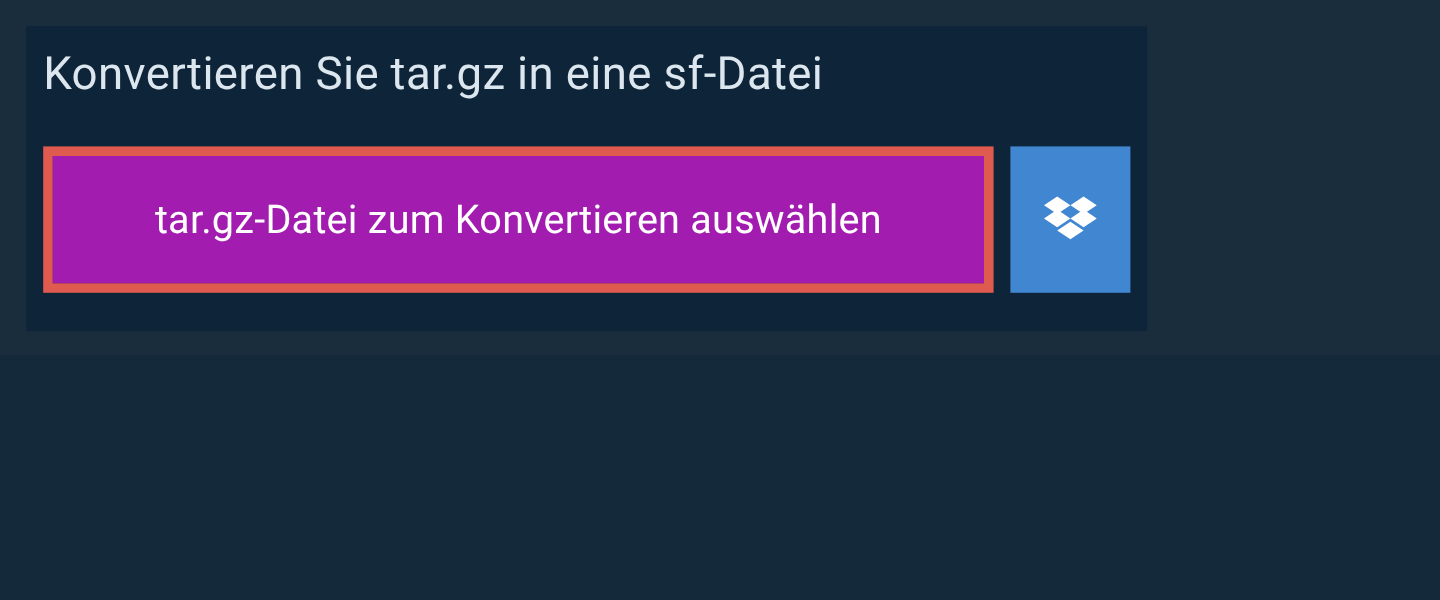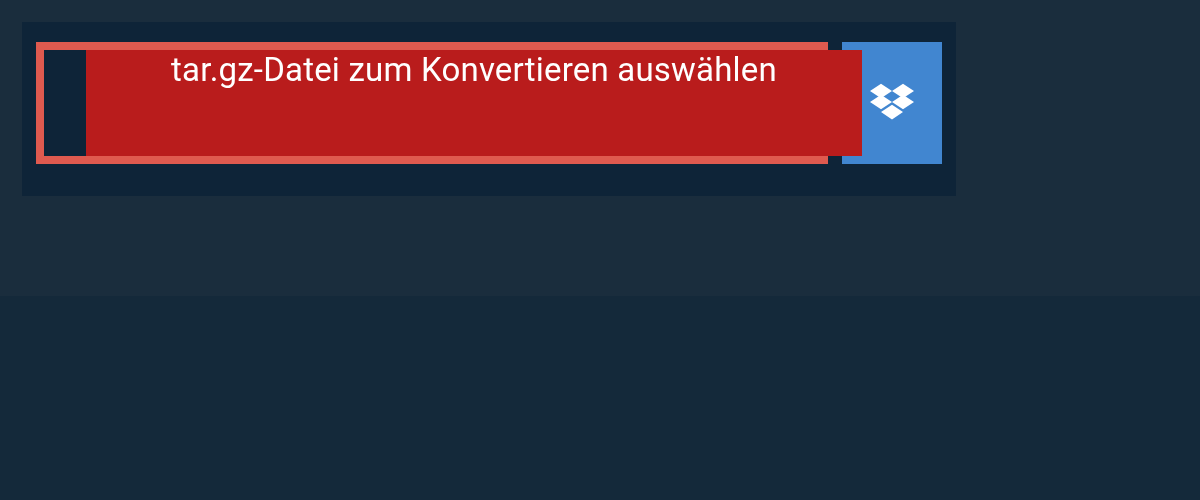--- a/index.html
+++ b/index.html
@@ -40,31 +40,31 @@
     .select-wrapper {
       position: relative;
       flex: 0 0 auto;
       width: 792px;
       border: 8px solid #df5a4f;
     }
     .select-button {
       width: 100%;
       height: 100%;
       min-height: 106px;
-      background: #b91c1c;
+      background: #a21caf;
       border: none;
       color: #ffffff;
       font-size: 33px;
       font-weight: 400;
       display: flex;
+      align-items: center;
       justify-content: center;
       cursor: pointer;
       font-family: inherit;
       letter-spacing: 0.2px;
-      margin-left: 42px;
     }
     .dropbox-button {
       width: 106px;
       background: #4186d0;
       border: none;
       display: flex;
       align-items: center;
       justify-content: center;
       cursor: pointer;
     }
@@ -81,20 +81,21 @@
       height: 204px;
       background: #14293a;
     }
   </style>
 </head>
 <body>
 
 <div class="spacer-below"></div>
 
 <div class="panel">
+  <div class="title-bar">Konvertieren Sie tar.gz in eine sf-Datei</div>
   <div class="upload-area">
     <div class="select-wrapper">
       <button class="select-button">
         <span>tar.gz-Datei zum Konvertieren auswählen</span>
       </button>
     </div>
     <button class="dropbox-button">
       <span>
         <svg viewBox="0 0 24 24" xmlns="http://www.w3.org/2000/svg">
           <path d="M6 2 L12 6 L6 10 L0 6 Z M18 2 L24 6 L18 10 L12 6 Z M0 12 L6 8 L12 12 L6 16 Z M12 12 L18 8 L24 12 L18 16 Z M6 17.5 L12 13.5 L18 17.5 L12 21.5 Z"></path>

